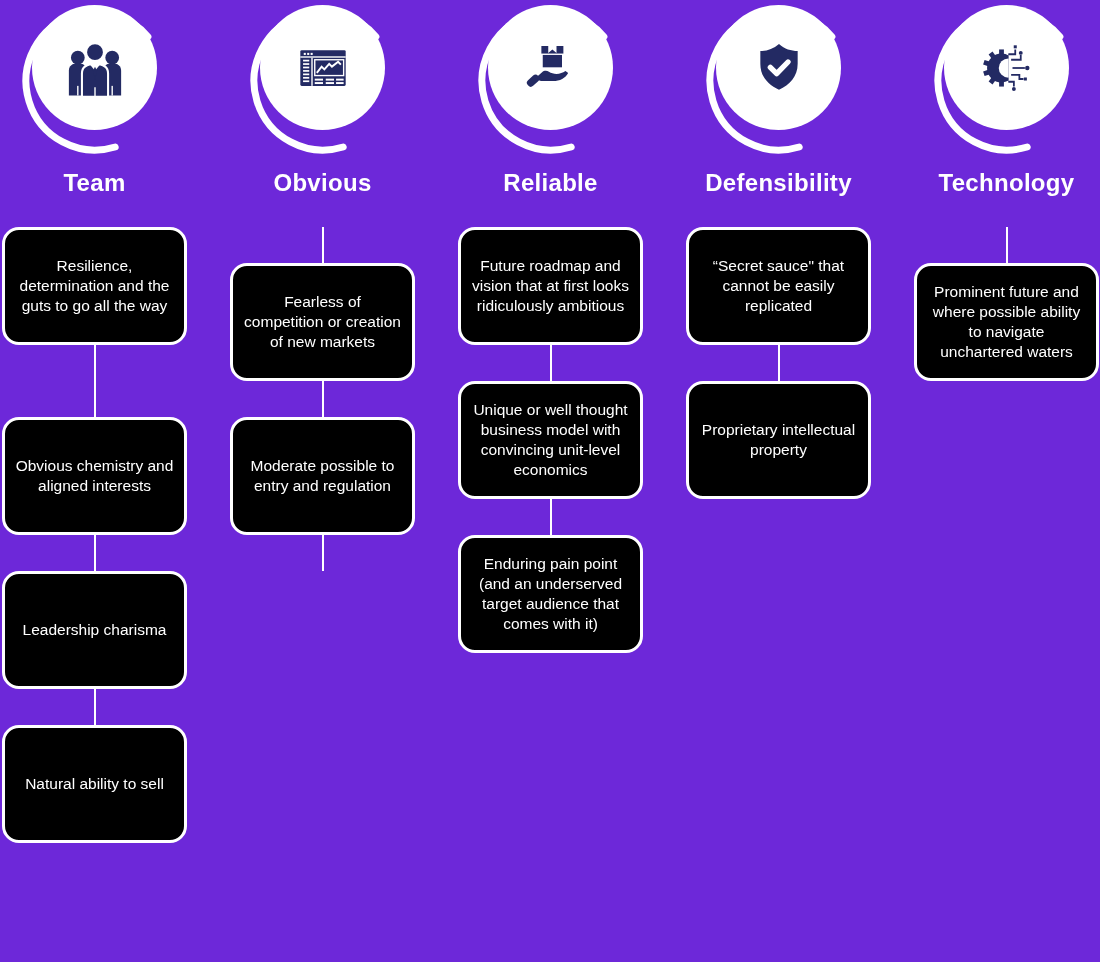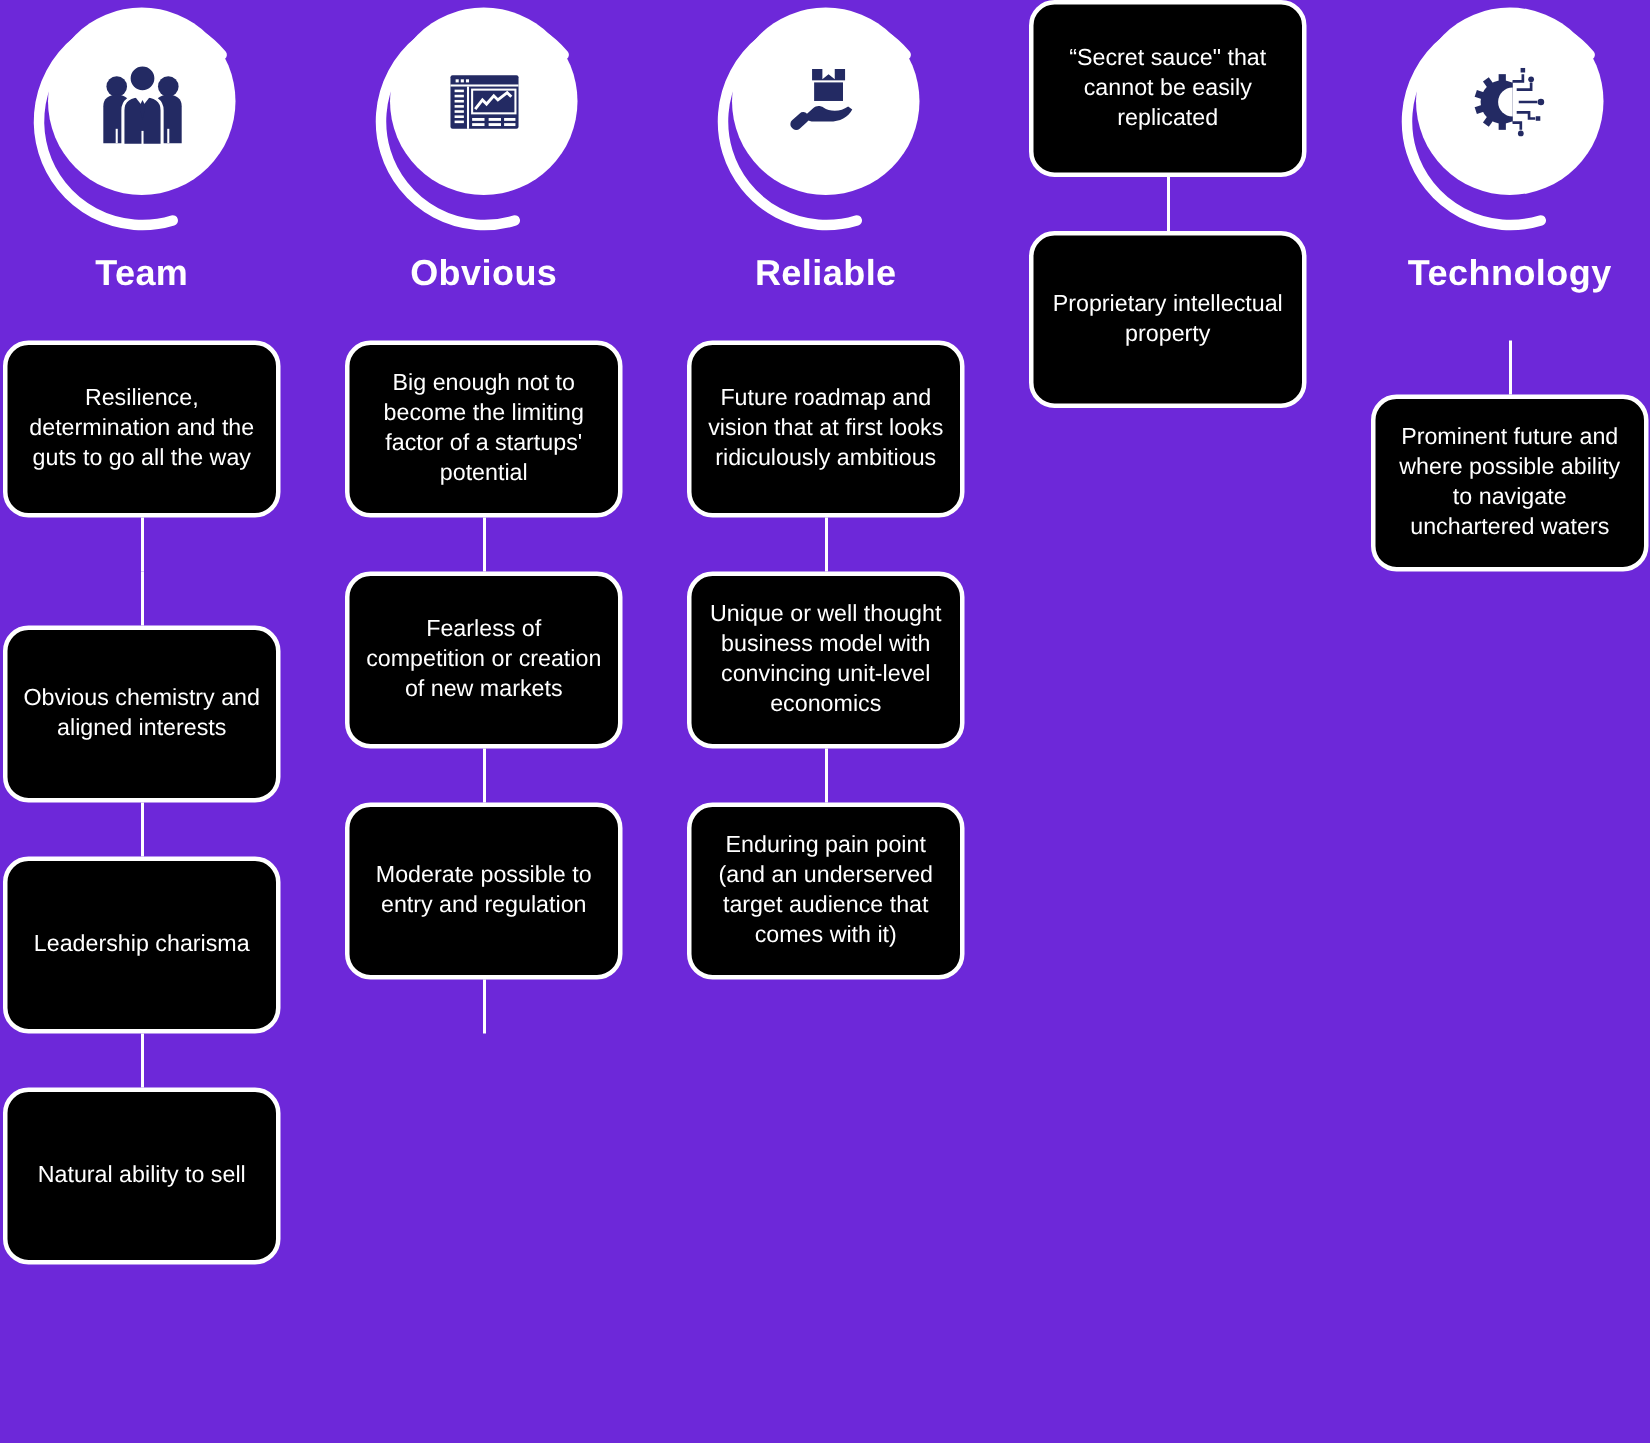--- a/index.html
+++ b/index.html
@@ -107,23 +107,20 @@
               <rect x="67" y="63.5" width="11" height="2.8"></rect>
               <rect x="36" y="68.5" width="12" height="2.8"></rect>
               <rect x="52" y="68.5" width="12" height="2.8"></rect>
               <rect x="67" y="68.5" width="11" height="2.8"></rect>
             </g>
           </svg>
         </div>
       </div>
       <div class="title">Obvious</div>
     </div>
-    <div class="box">
-        <span>Big enough not to become the limiting factor of a startups' potential</span>
-      </div>
     <div class="connector"></div>
     <div class="box">
         <span>Fearless of competition or creation of new markets</span>
       </div>
     <div class="connector"></div>
     <div class="box">
         <span>Moderate possible to entry and regulation</span>
       </div>
     <div class="connector"></div>
   </div>
@@ -155,20 +152,34 @@
     <div class="box">
         <span>Unique or well thought business model with convincing unit-level economics</span>
       </div>
     <div class="connector"></div>
     <div class="box">
         <span>Enduring pain point (and an underserved target audience that comes with it)</span>
       </div>
   </div>
 
   <div class="column">
+    <div class="header">
+      <div class="circle-wrap">
+        <svg class="arc-svg" width="160" height="160" viewBox="0 0 160 160">
+          <circle cx="80" cy="81" r="69" fill="none" stroke="#ffffff" stroke-width="7" stroke-linecap="round" stroke-dasharray="297 137" transform="rotate(73 80 81)"></circle>
+        </svg>
+        <div class="disc">
+          <svg width="64" height="64" viewBox="0 0 96 96">
+            <path fill="#232a63" d="M48,12 c8.5,7.5 18,10.5 28,10.5 v19 c0,19.5 -12,31.5 -28,39 c-16,-7.5 -28,-19.5 -28,-39 v-19 c10,0 19.5,-3 28,-10.5 z"></path>
+            <path d="M35,47 l9.5,9.5 17,-17.5" fill="none" stroke="#ffffff" stroke-width="8" stroke-linecap="round" stroke-linejoin="round"></path>
+          </svg>
+        </div>
+      </div>
+      <div class="title">Defensibility</div>
+    </div>
     <div class="box">
         <span>“Secret sauce" that cannot be easily replicated</span>
       </div>
     <div class="connector"></div>
     <div class="box">
         <span>Proprietary intellectual property</span>
       </div>
   </div>
 
   <div class="column">

